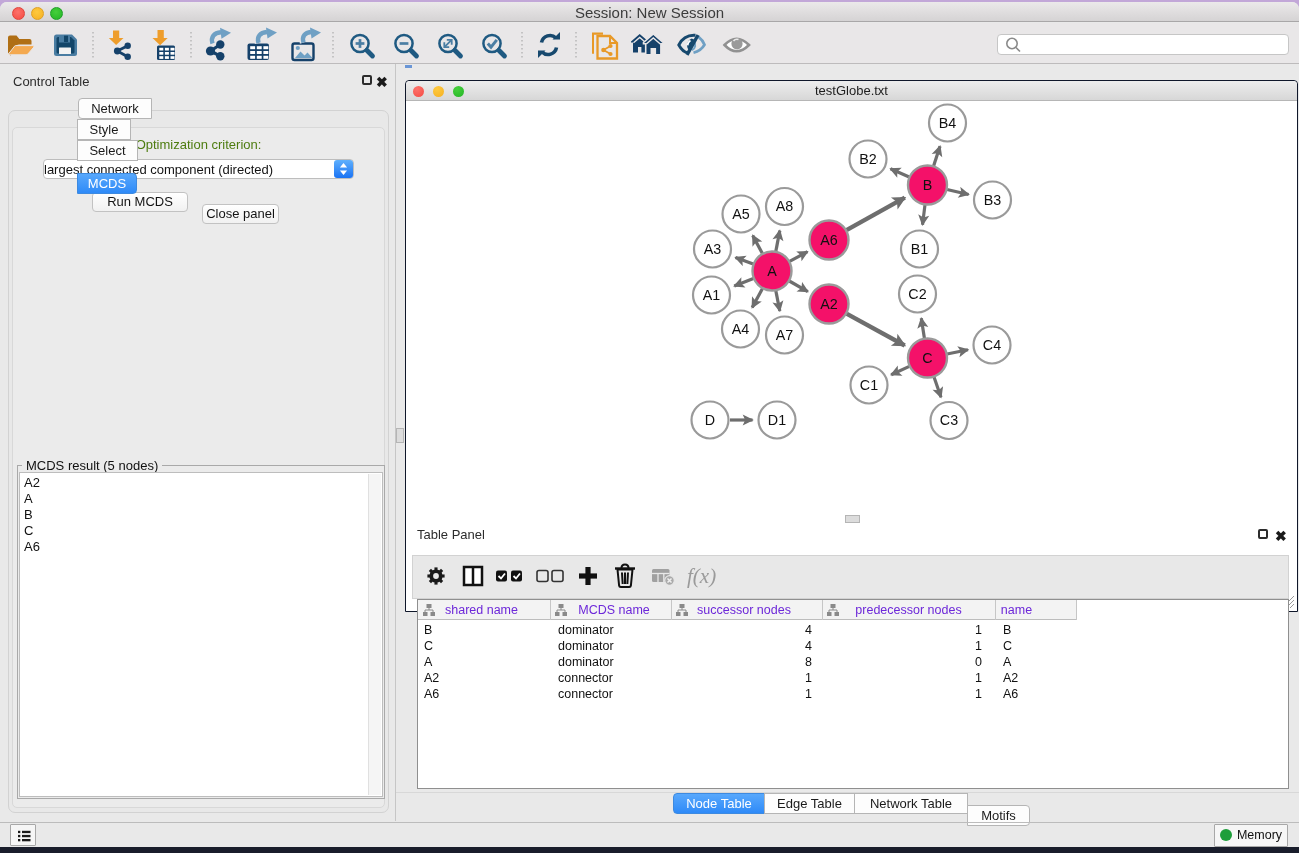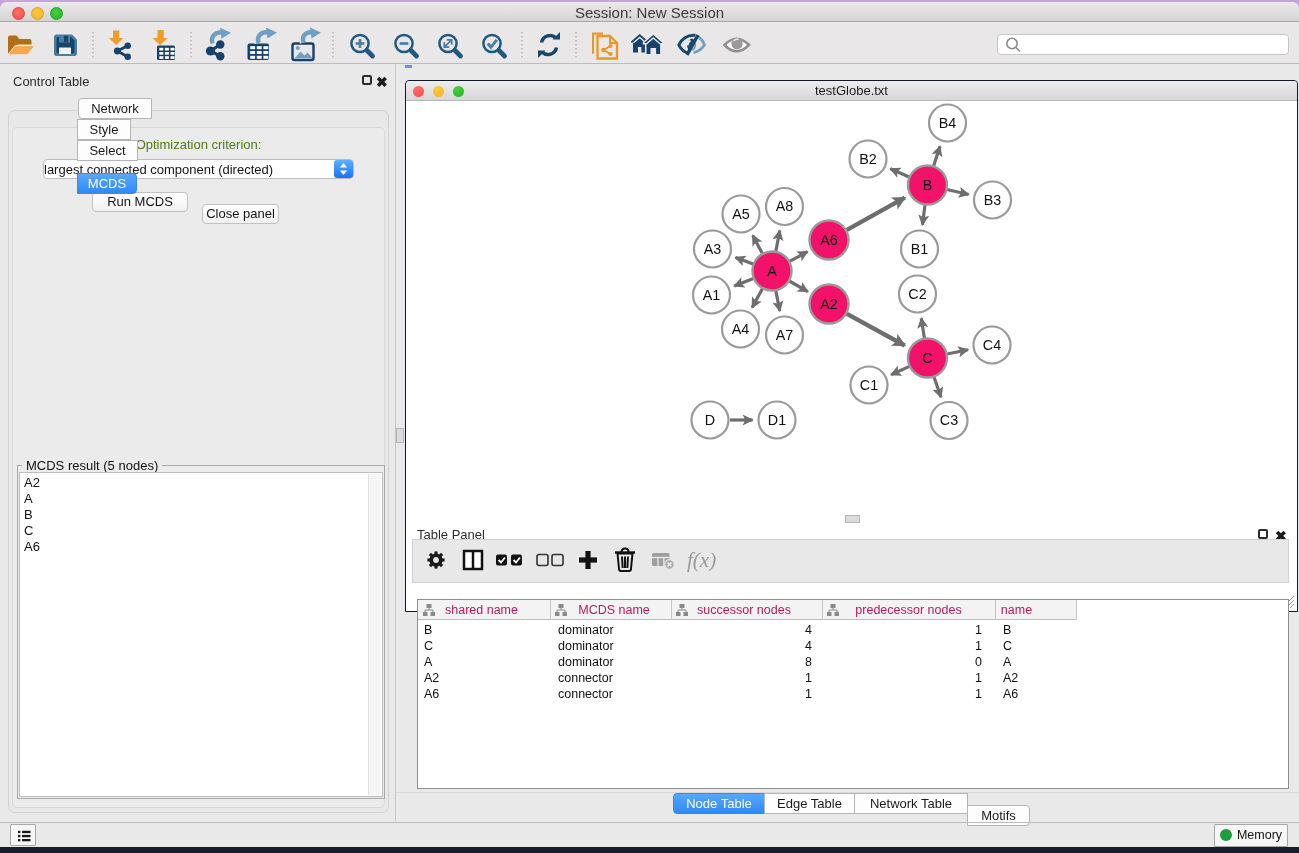--- a/index.html
+++ b/index.html
@@ -42,25 +42,25 @@
   .statusline { position:absolute; top:820px; left:0; width:1299px; height:1px; background:#bcbcbc; z-index:6; }
   .statusbar { position:absolute; top:820px; left:0; width:1299px; height:25px; background:#e9e9e9; }
   .sbtn { position:absolute; border:1px solid #a8a8a8; border-radius:1px; background:#f6f6f6; }
   
   .netwin { position:absolute; left:405px; top:65px; width:893px; height:532px; background:#fff;
      border:1px solid #0f172a; border-radius:4px 4px 0 0;margin-top:13px; }
   .nettitle { position:absolute; top:0; left:0; width:100%; height:20px;
      background:linear-gradient(#ededed,#d7d7d7); border-bottom:1px solid #b6b6b6; border-radius:4px 4px 0 0; }
   .ntl { position:absolute; top:5px; width:11px; height:11px; border-radius:50%; }
   .tpanel { position:absolute; left:396px; top:513px; width:903px; height:307px; }
-  .tb-box { position:absolute; left:16px; top:24px; width:877px; height:44px; background:#e8e8e8; border:1px solid #d2d2d2; }
+  .tb-box { position:absolute; left:16px; top:40px; width:877px; height:44px; background:#e8e8e8; border:1px solid #d2d2d2; }
   .tablebox { position:absolute; left:21px; top:84px; width:872px; height:190px; background:#fff; border:1px solid #8f8f8f; }
   .thead { position:absolute; left:0; top:0; height:20px; background:#f3f3f3; border-bottom:1px solid #bdbdbd; }
   .thsep { position:absolute; top:0; width:1px; height:20px; background:#c6c6c6; }
-  .thtxt { position:absolute; top:3px; font-size:12.5px; color:#be185d; text-align:center; }
+  .thtxt { position:absolute; top:3px; font-size:12.5px; color:#6d28d9; text-align:center; }
   .trow { position:absolute; font-size:12.5px; color:#111; line-height:16px; }
   .btabs { position:absolute; top:278px; display:flex; }
 </style>
 </head>
 <body>
 <div class="desktop-top"></div>
 <div class="win">
 <div class="titlebar">
   <div class="tl" style="left:12px;background:radial-gradient(circle at 5px 4px,#fc726b,#f54a42);border:0.5px solid #e0443c;"></div>
   <div class="tl" style="left:31px;background:radial-gradient(circle at 5px 4px,#fdc93f,#f6b021);border:0.5px solid #dfa023;"></div>

